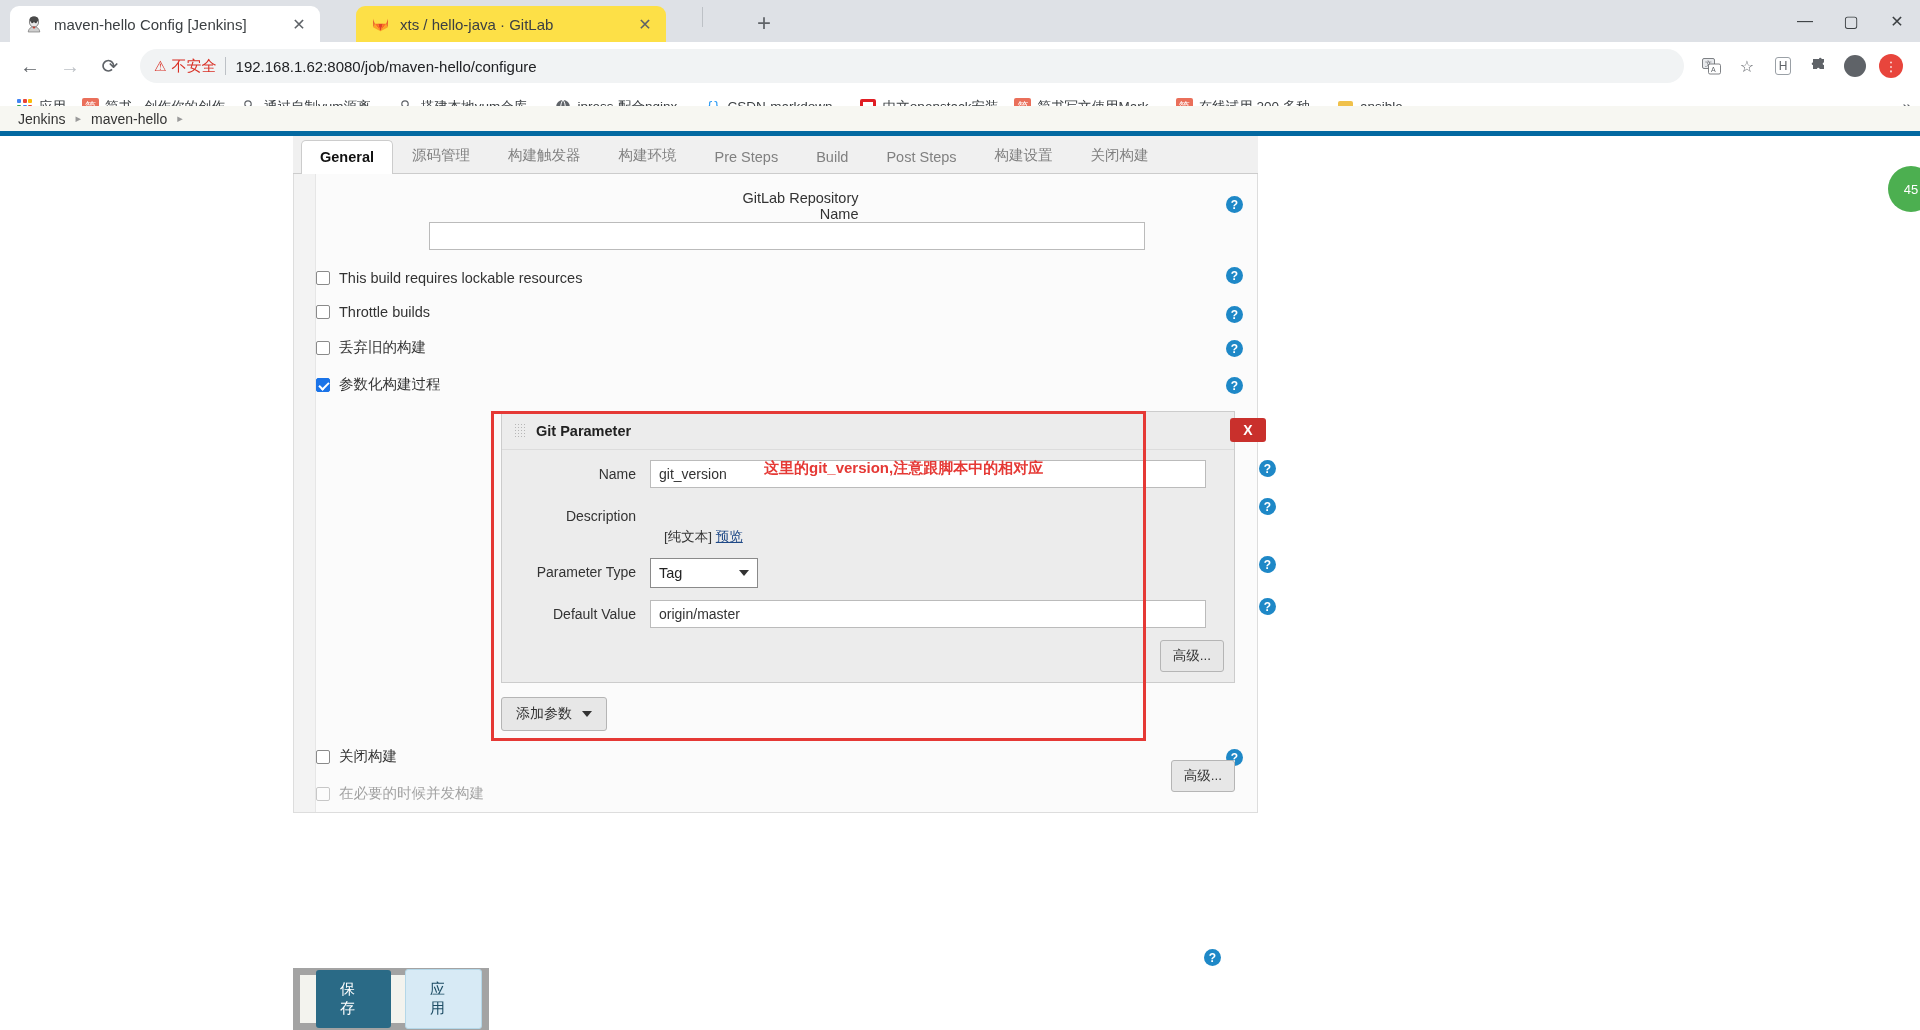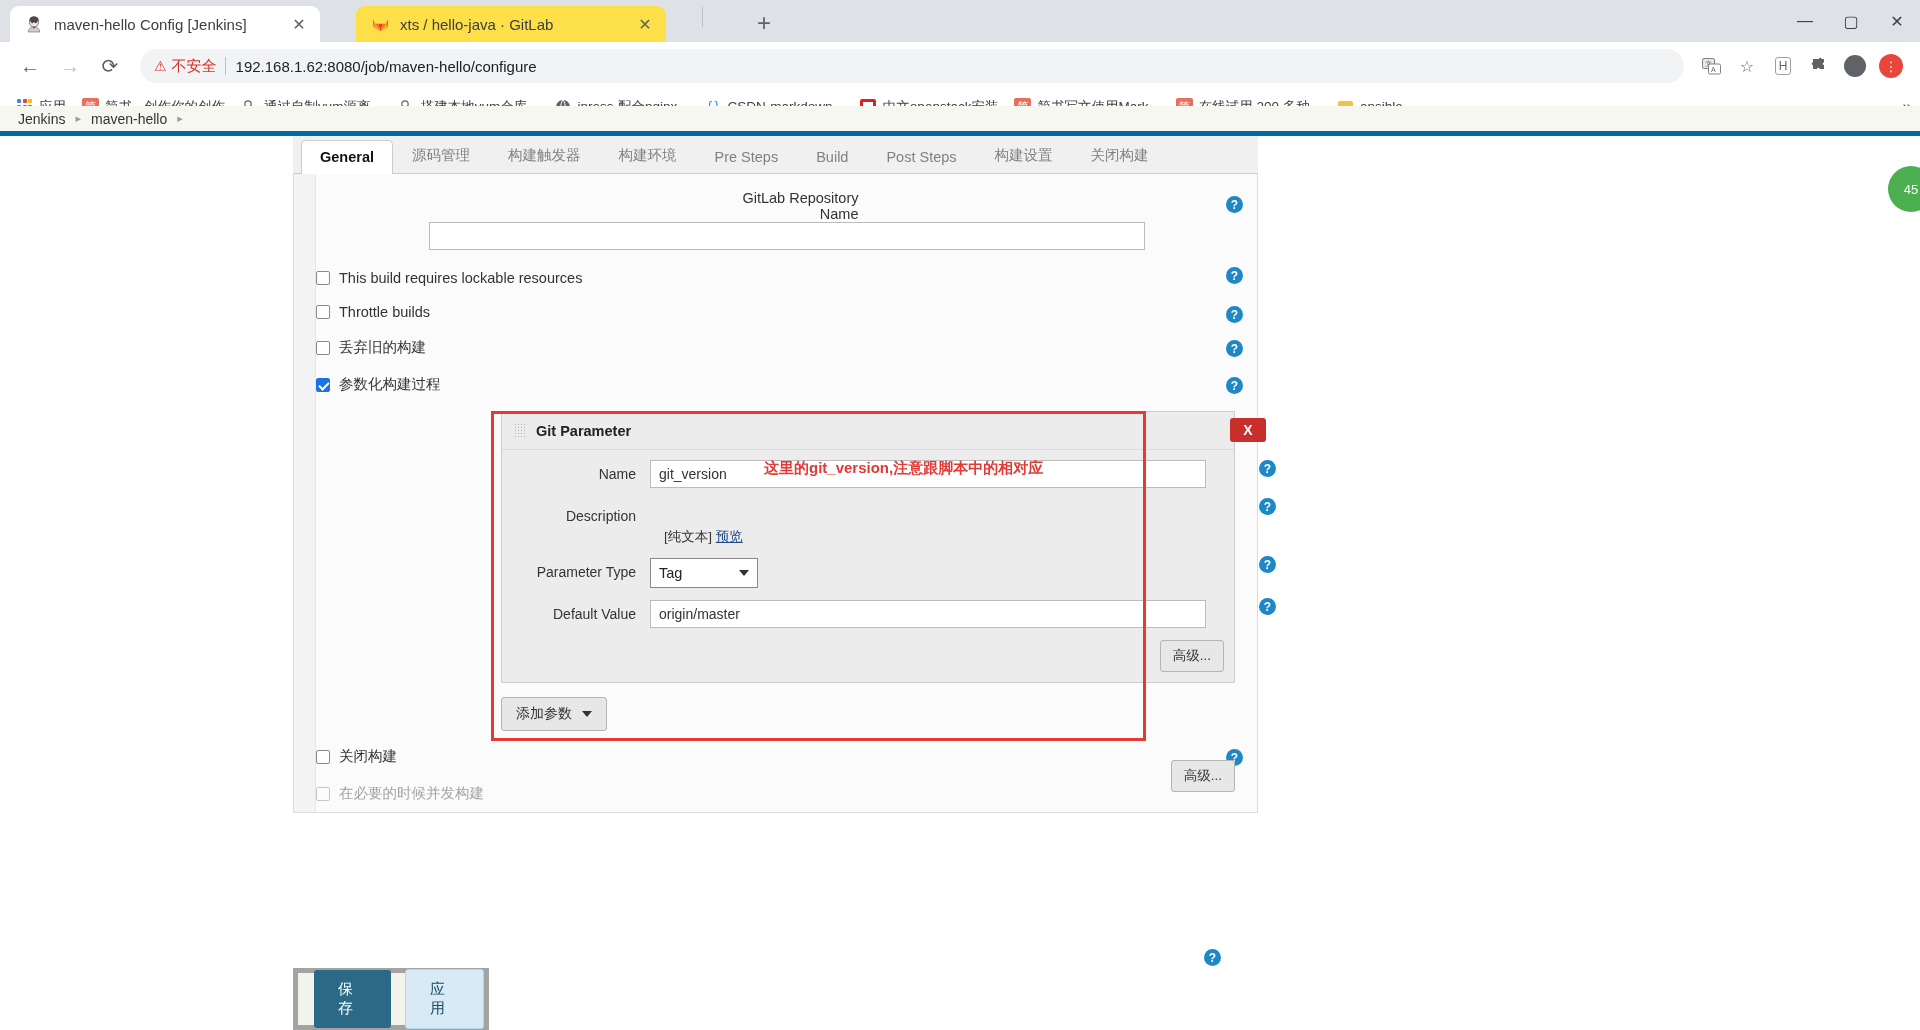--- a/index.html
+++ b/index.html
@@ -208,21 +208,21 @@
     background:#e7e7e7; border:1px solid #b5b5b5; border-radius:3px;
     padding: 7px 14px; font-size:14px; color:#333;
   }
   .addparam .c { margin-left:10px; width:0;height:0;border-left:5px solid transparent;
                  border-right:5px solid transparent;border-top:6px solid #333;}
 
   .bottom-cb { padding-top: 16px; }
 
   .floatbar {
     position:absolute; left: 293px; bottom: 0; width: 196px; height: 62px;
-    background:#f3f3ee; border:5px solid #a3a3a3; display:flex; align-items:center;
+    background:#f3f3ee; border:7px solid #a3a3a3; display:flex; align-items:center;
     padding-left: 16px; gap: 14px;
   }
   .btn-save {
     background:#2a6a86; color:#fff; font-size:15px; padding: 10px 24px; border-radius:3px;
   }
   .btn-apply {
     background:#d7eaf5; color:#1b4b63; font-size:15px; padding: 10px 24px; border-radius:3px;
     border:1px solid #b4d7e8;
   }
   .adv-bottom {

